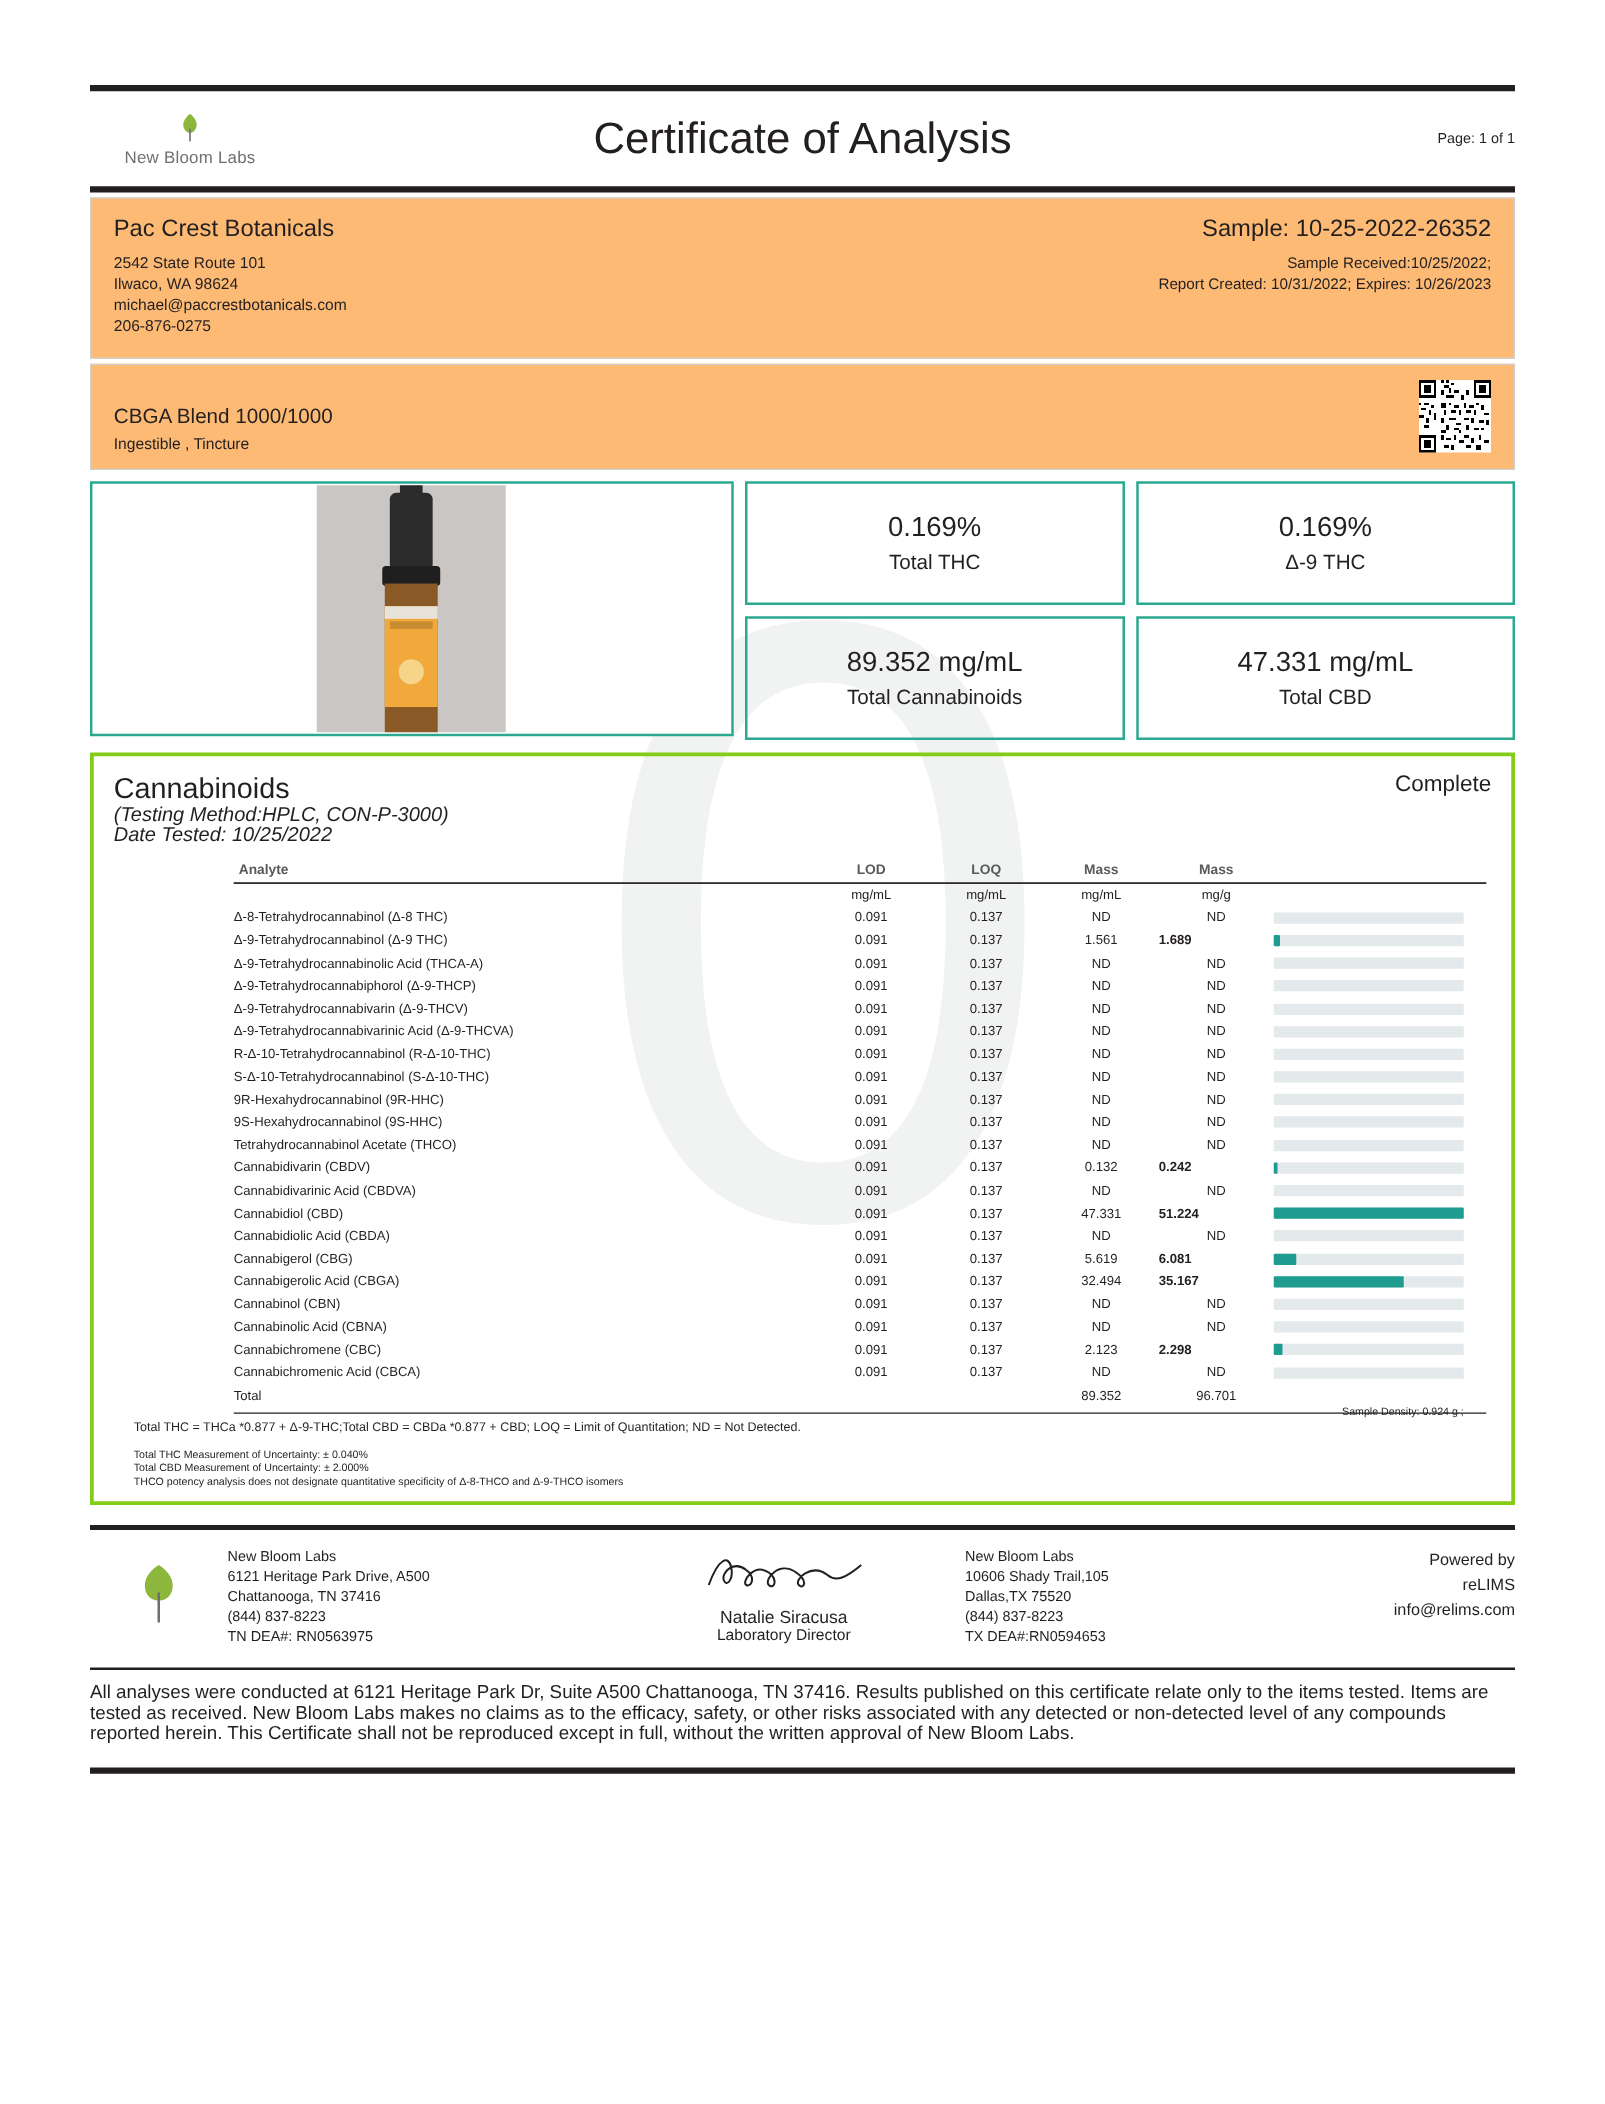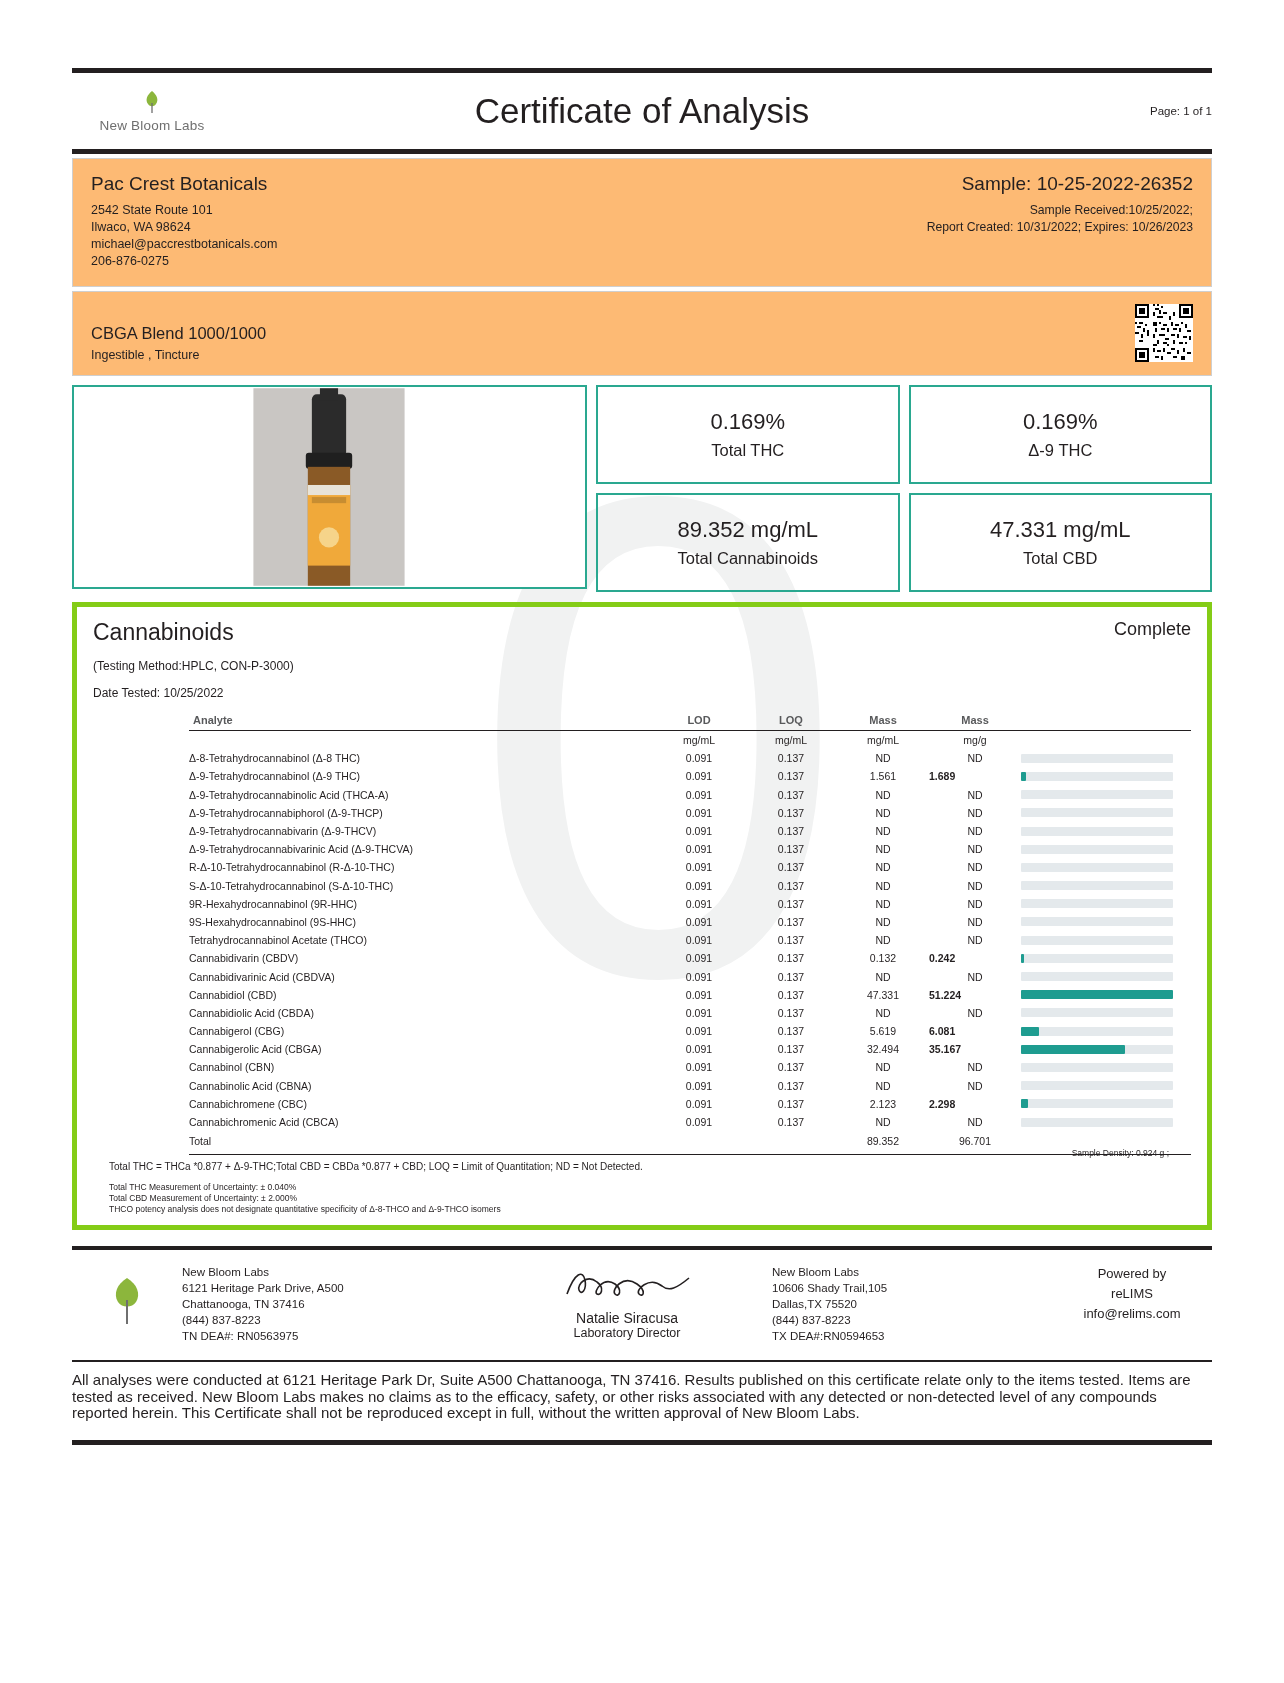--- a/index.html
+++ b/index.html
@@ -45,25 +45,25 @@
   .summary{display:flex;margin:9px 72px 0 72px;gap:9px;}
   .photo-cell{flex:0 0 511px;border:2px solid #2aa890;height:200px;display:flex;align-items:center;justify-content:center;overflow:hidden;background:#fff;}
   .bottle{width:100%;height:100%;position:relative;}
   .summary-right{flex:1;display:flex;flex-direction:column;gap:9px;}
   .srow{display:flex;gap:9px;flex:1;}
   .stat{flex:1;border:2px solid #2aa890;display:flex;flex-direction:column;align-items:center;justify-content:center;height:95px;}
   .stat-val{font-size:22px;color:#231f20;margin-bottom:6px;}
   .stat-lab{font-size:16.5px;color:#231f20;}
 
   
-  .cann{margin:10px 72px 0 72px;border:5px solid #84cc16;padding:12px 16px 10px 16px;background:transparent;}
+  .cann{margin:10px 72px 0 72px;border:3px solid #84cc16;padding:12px 16px 10px 16px;background:transparent;}
   .cann-head{display:flex;justify-content:space-between;align-items:flex-start;}
   .cann-title{font-size:23px;color:#231f20;}
   .cann-complete{font-size:18px;color:#231f20;}
-  .cann-meta{font-size:12px;color:#231f20;line-height:14px;margin-top:13px;}
+  .cann-meta{font-size:16px;color:#231f20;line-height:14px;margin-top:2px;font-style:italic;}
 
   table.analytes{width:1002px;margin:14px 0 0 96px;border-collapse:collapse;}
   table.analytes th{font-size:11px;font-weight:bold;color:#58595b;text-align:center;padding:0 0 4px 0;border-bottom:1.5px solid #231f20;}
   table.analytes th.an{text-align:left;padding-left:4px;}
   table.analytes td{font-size:10.5px;color:#231f20;padding:3.1px 0;}
   td.an{text-align:left;padding-left:4px;}
   td.num{text-align:center;width:92px;}
   td.numb{text-align:left;width:92px;font-weight:bold;}
   .units td{font-size:10px;color:#939598;padding-top:4px;padding-bottom:6px;}
   td.bar-cell{width:170px;padding-left:14px;}
@@ -78,21 +78,21 @@
   
   .footer-rule{height:4px;background:#231f20;margin:16px 72px 0 72px;}
   .footer{margin:0 72px;display:flex;align-items:flex-start;padding:14px 0 10px 0;}
   .f-logo{width:110px;display:flex;justify-content:center;padding-top:10px;}
   .f-col{font-size:11.5px;line-height:16px;color:#231f20;}
   .f-col.addr1{width:300px;}
   .f-sign{width:290px;text-align:center;}
   .sign-name{font-size:14px;margin-top:2px;}
   .sign-role{font-size:12.5px;}
   .f-col.addr2{width:280px;}
-  .f-powered{flex:1;text-align:center;font-size:13px;line-height:20px;}
+  .f-powered{flex:1;text-align:right;font-size:13px;line-height:20px;}
 
   .footer-rule2{height:2px;background:#231f20;margin:6px 72px 0 72px;}
   .disclaimer{margin:10px 72px 0 72px;font-size:15px;line-height:16.5px;color:#231f20;}
   .bottom-rule{height:5px;background:#231f20;margin:18px 72px 0 72px;}
 </style>
 </head>
 <body>
 
 <div class="page">
   <div class="watermark">0</div>

